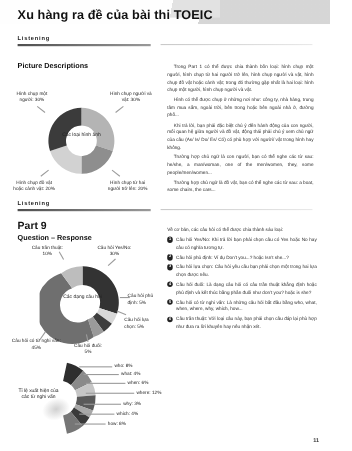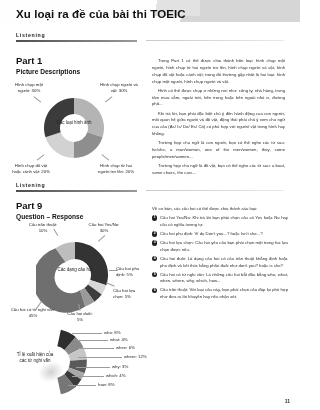--- a/index.html
+++ b/index.html
@@ -64,32 +64,31 @@
 </style>
 </head>
 <body>
 
 <div class="page">
 
   <div class="corner"></div>
   <div class="corner2"></div>
   <div class="sheet"></div>
 
-  <h1 class="title">Xu loại ra đề của bài thi TOEIC</h1>
+  <h1 class="title">Xu hàng ra đề của bài thi TOEIC</h1>
 
   <div class="sec-head" style="top:32px;">
     <div class="lbl">Listening</div>
     <div class="rule">
       <div class="left"></div>
       <div class="right"></div>
     </div>
   </div>
 
   <div class="part" style="top:56px;">
-    <div class="pnum">Part 1</div>
     <div class="psub">Picture Descriptions</div>
   </div>
 
   <div class="chart" style="left:38px;top:92px;width:72px;height:72px;">
     <svg width="72" height="72" viewBox="0 0 72 72">
       <g transform="translate(36,36)">
 
         <path d="M 0,-30 A 30,30 0 0,1 28.53,9.27 L 13.32,4.33 A 14,14 0 0,0 0,-14 Z" fill="#b4b4b4"></path>
 
         <path d="M 28.53,9.27 A 30,30 0 0,1 0,30 L 0,14 A 14,14 0 0,0 13.32,4.33 Z" fill="#8e8e8e"></path>

